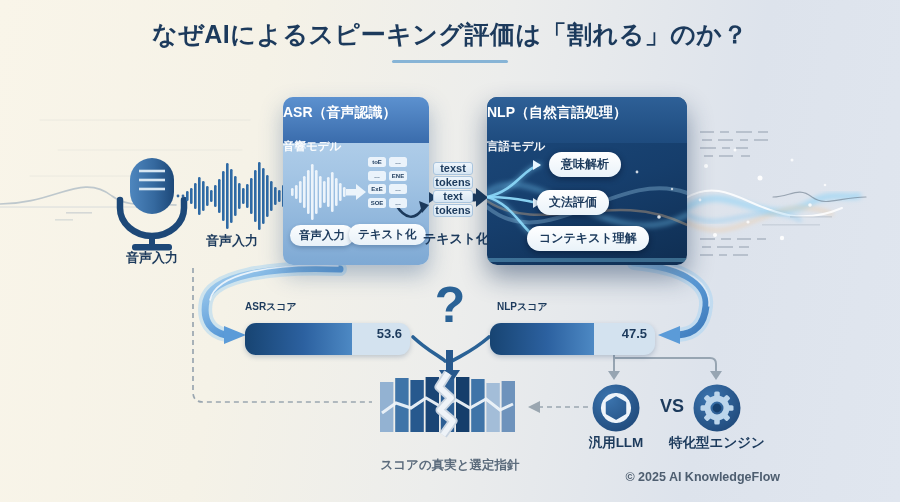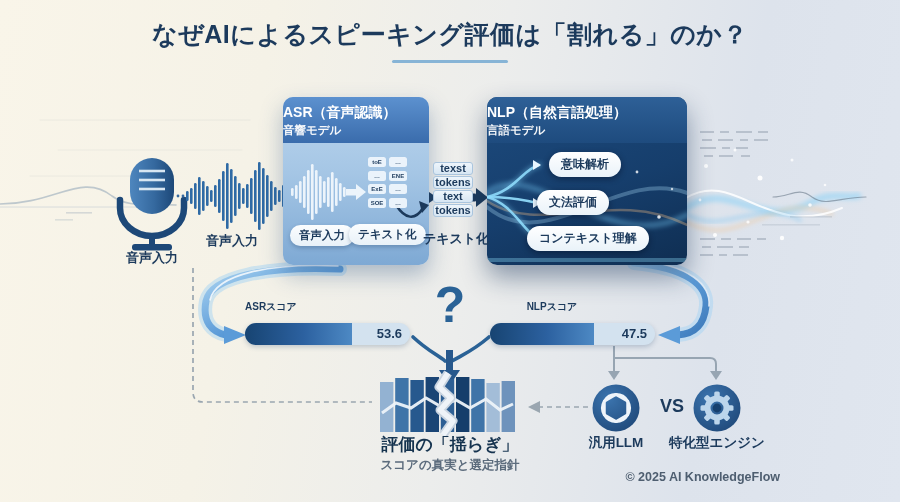--- a/index.html
+++ b/index.html
@@ -22,40 +22,40 @@
   .asr-box{left:283px;top:97px;width:146px;height:168px;
     box-shadow:0 10px 22px rgba(40,80,130,.35);
     background:linear-gradient(180deg,#bcd6ee 0%,#a5c6e5 45%,#7ea9d4 100%);}
   .nlp-box{left:487px;top:97px;width:200px;height:168px;
     box-shadow:0 12px 26px rgba(15,45,85,.45);
     background:linear-gradient(160deg,#1d4b7e 0%,#163e6c 55%,#0f2e52 100%);}
   .box-head{position:absolute;left:0;top:0;right:0;height:46px;color:#fff;}
   .asr-head{background:linear-gradient(180deg,#5c91cf,#3a6cac);}
   .nlp-head{background:linear-gradient(180deg,#2e6097,#1e4b7e);}
   .box-title{font-size:14px;font-weight:700;margin-top:7px;}
-  .box-sub{font-size:11.5px;font-weight:700;margin-top:1px;opacity:.95;}
+  .box-sub{font-size:11.5px;font-weight:700;margin-top:17px;opacity:.95;}
 
   .asr-chip-grid{position:absolute;left:85px;top:60px;width:40px;display:grid;
     grid-template-columns:18px 18px;grid-gap:3.5px 3px;z-index:3;}
   .mini-chip{height:10px;line-height:10px;font-size:6px;font-weight:700;color:#1c3a5c;
     background:rgba(238,246,252,.95);border-radius:2.5px;text-align:center;overflow:hidden;}
   .asr-pill{position:absolute;background:linear-gradient(180deg,#fbfdfe,#e8f1f8);
     border-radius:12px;font-size:11.5px;font-weight:700;color:#1c3a5c;
     padding:3px 9px;box-shadow:0 2px 4px rgba(30,60,100,.3);z-index:3;white-space:nowrap;}
 
   .nlp-pill{position:absolute;background:linear-gradient(180deg,#ffffff,#e9f2f9);
     border-radius:13px;font-size:12px;font-weight:700;color:#1c3a5c;
     padding:4px 12px;box-shadow:0 2px 6px rgba(0,10,30,.45);z-index:3;white-space:nowrap;}
 
   .token-chip{position:absolute;left:433px;width:38px;height:11px;line-height:11px;
     background:linear-gradient(180deg,#eef5fb,#d7e6f3);border:1px solid #aac5de;border-radius:3px;
     font-size:11px;font-weight:700;color:#1c3a5c;text-align:center;z-index:2;}
 
   .score-label{font-size:10px;}
-  .bar{position:absolute;width:165px;height:22px;border-radius:11px;background:#d3e2ef;
+  .bar{position:absolute;width:165px;height:32px;border-radius:11px;background:#d3e2ef;
     box-shadow:0 2px 5px rgba(40,70,110,.25);z-index:2;}
   .bar-fill{position:absolute;left:0;top:0;bottom:0;border-radius:11px 0 0 11px;
     background:linear-gradient(90deg,#174472,#2c61a0 55%,#4d89c4);}
   .bar-value{position:absolute;right:8px;top:0;line-height:22px;font-size:13px;font-weight:700;color:#1c3a5c;}
 
   .qmark{left:424px;top:280px;width:52px;text-align:center;
     font-size:50px;font-weight:800;color:#2a6296;line-height:1;}
 
   .result-title{left:330px;top:433px;width:240px;font-size:17px;font-weight:800;color:#15334f;text-align:center;}
   .result-sub{left:320px;top:457px;width:260px;font-size:12.5px;font-weight:600;color:#5b6b7c;text-align:center;}
@@ -377,25 +377,24 @@
   </div>
 
   <div class="txt title">なぜAIによるスピーキング評価は「割れる」のか？</div>
   <div class="title-underline"></div>
 
   <div class="txt jp-label" style="left:104px;top:249px;width:96px;">音声入力</div>
   <div class="txt jp-label" style="left:184px;top:232px;width:96px;">音声入力</div>
   <div class="txt jp-label" style="left:417px;top:230px;width:78px;">テキスト化</div>
 
   <div class="txt jp-label score-label" style="left:245px;top:300px;width:110px;text-align:left;">ASRスコア</div>
-  <div class="txt jp-label score-label" style="left:497px;top:300px;width:110px;text-align:center;">NLPスコア</div>
+  <div class="txt jp-label score-label" style="left:497px;top:300px;width:110px;text-align:left;">NLPスコア</div>
 
   <div class="txt qmark">?</div>
 
-  <div class="txt result-title">評価の「揺らぎ」</div>
   <div class="txt result-sub">スコアの真実と選定指針</div>
 
   <div class="txt jp-label engine-label" style="left:566px;top:434px;width:100px;">汎用LLM</div>
   <div class="txt vs-label">VS</div>
   <div class="txt jp-label engine-label" style="left:650px;top:434px;width:134px;">特化型エンジン</div>
 
   <div class="txt copyright">© 2025 AI KnowledgeFlow</div>
 </div>
 
 </body></html>

